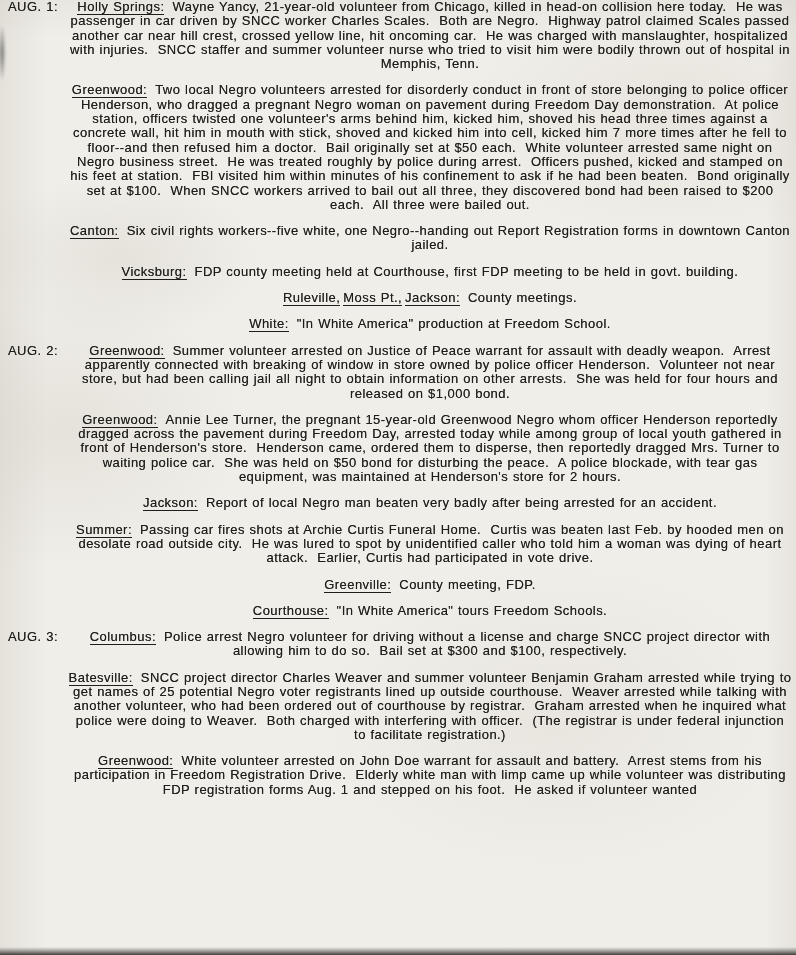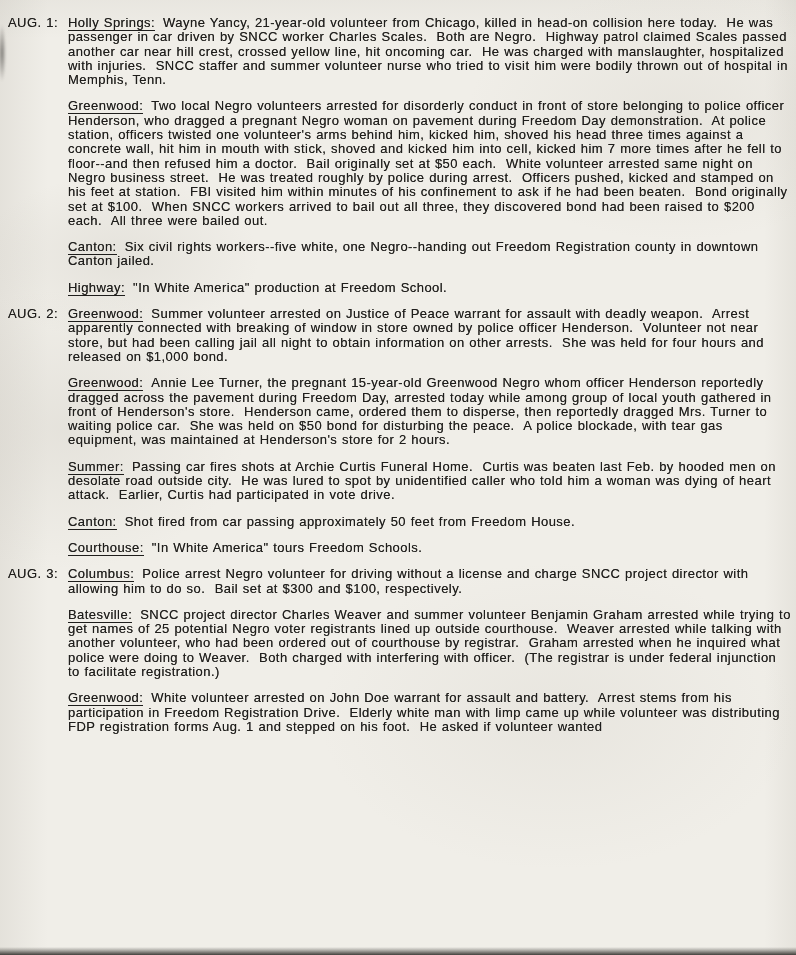--- a/index.html
+++ b/index.html
@@ -8,21 +8,21 @@
     height: 955px;
     overflow: hidden;
     background: #e8e6e0;
     font-family: "Liberation Sans", "DejaVu Sans", sans-serif;
   }
   .page {
     position: relative;
     width: 796px;
     height: 955px;
     box-sizing: border-box;
-    padding: 16px 4px 0 8px;
+    padding: 0 4px 0 8px;
     background-color: #f0eee8;
     background-image:
       radial-gradient(300px 180px at 85% 12%, rgba(200,195,185,.22), transparent 70%),
       radial-gradient(260px 200px at 8% 45%, rgba(185,180,170,.20), transparent 70%),
       radial-gradient(340px 220px at 70% 75%, rgba(190,185,175,.16), transparent 70%),
       radial-gradient(200px 120px at 15% 27%, rgba(178,173,163,.18), transparent 70%),
       linear-gradient(to right, rgba(165,160,150,.16), rgba(165,160,150,0) 6%, rgba(165,160,150,0) 96%, rgba(165,160,150,.14)),
       linear-gradient(to bottom, rgba(165,160,150,.10), rgba(165,160,150,0) 4%);
     color: #1f1e1c;
     font-size: 13px;
@@ -37,20 +37,21 @@
   }
   .date {
     position: absolute;
     left: 0;
     top: 0;
     white-space: nowrap;
   }
   .para {
     margin: 0 0 12px 0;
     white-space: pre-wrap;
+    text-align: center;
   }
   .loc {
     border-bottom: 1.3px solid #1f1e1c;
     margin-right: 3px;
   }
   .loc.last {
     margin-right: 8px;
   }
   .smudge-left {
     position: absolute;
@@ -71,29 +72,32 @@
 </head>
 <body>
 
 <div class="page">
   <div class="smudge-left"></div>
   <div id="doc-root">
       <section class="entry">
         <div class="date">AUG. 1:</div>
         <p class="para"><span class="loc last">Holly Springs:</span><span class="txt">Wayne Yancy, 21-year-old volunteer from Chicago, killed in head-on collision here today.  He was passenger in car driven by SNCC worker Charles Scales.  Both are Negro.  Highway patrol claimed Scales passed another car near hill crest, crossed yellow line, hit oncoming car.  He was charged with manslaughter, hospitalized with injuries.  SNCC staffer and summer volunteer nurse who tried to visit him were bodily thrown out of hospital in Memphis, Tenn.</span></p>
         <p class="para"><span class="loc last">Greenwood:</span><span class="txt">Two local Negro volunteers arrested for disorderly conduct in front of store belonging to police officer Henderson, who dragged a pregnant Negro woman on pavement during Freedom Day demonstration.  At police station, officers twisted one volunteer's arms behind him, kicked him, shoved his head three times against a concrete wall, hit him in mouth with stick, shoved and kicked him into cell, kicked him 7 more times after he fell to floor--and then refused him a doctor.  Bail originally set at $50 each.  White volunteer arrested same night on Negro business street.  He was treated roughly by police during arrest.  Officers pushed, kicked and stamped on his feet at station.  FBI visited him within minutes of his confinement to ask if he had been beaten.  Bond originally set at $100.  When SNCC workers arrived to bail out all three, they discovered bond had been raised to $200 each.  All three were bailed out.</span></p>
-        <p class="para"><span class="loc last">Canton:</span><span class="txt">Six civil rights workers--five white, one Negro--handing out Freedom Registration county in downtown Canton jailed.</span></p>
-        <p class="para"><span class="loc last">Highway:</span><span class="txt">"In White America" production at Freedom School.</span></p>
+        <p class="para"><span class="loc last">Canton:</span><span class="txt">Six civil rights workers--five white, one Negro--handing out Report Registration forms in downtown Canton jailed.</span></p>
+        <p class="para"><span class="loc last">Vicksburg:</span><span class="txt">FDP county meeting held at Courthouse, first FDP meeting to be held in govt. building.</span></p>
+        <p class="para"><span class="loc">Ruleville,</span><span class="loc">Moss Pt.,</span><span class="loc last">Jackson:</span><span class="txt">County meetings.</span></p>
+        <p class="para"><span class="loc last">White:</span><span class="txt">"In White America" production at Freedom School.</span></p>
       </section>
       <section class="entry">
         <div class="date">AUG. 2:</div>
         <p class="para"><span class="loc last">Greenwood:</span><span class="txt">Summer volunteer arrested on Justice of Peace warrant for assault with deadly weapon.  Arrest apparently connected with breaking of window in store owned by police officer Henderson.  Volunteer not near store, but had been calling jail all night to obtain information on other arrests.  She was held for four hours and released on $1,000 bond.</span></p>
         <p class="para"><span class="loc last">Greenwood:</span><span class="txt">Annie Lee Turner, the pregnant 15-year-old Greenwood Negro whom officer Henderson reportedly dragged across the pavement during Freedom Day, arrested today while among group of local youth gathered in front of Henderson's store.  Henderson came, ordered them to disperse, then reportedly dragged Mrs. Turner to waiting police car.  She was held on $50 bond for disturbing the peace.  A police blockade, with tear gas equipment, was maintained at Henderson's store for 2 hours.</span></p>
+        <p class="para"><span class="loc last">Jackson:</span><span class="txt">Report of local Negro man beaten very badly after being arrested for an accident.</span></p>
         <p class="para"><span class="loc last">Summer:</span><span class="txt">Passing car fires shots at Archie Curtis Funeral Home.  Curtis was beaten last Feb. by hooded men on desolate road outside city.  He was lured to spot by unidentified caller who told him a woman was dying of heart attack.  Earlier, Curtis had participated in vote drive.</span></p>
-        <p class="para"><span class="loc last">Canton:</span><span class="txt">Shot fired from car passing approximately 50 feet from Freedom House.</span></p>
+        <p class="para"><span class="loc last">Greenville:</span><span class="txt">County meeting, FDP.</span></p>
         <p class="para"><span class="loc last">Courthouse:</span><span class="txt">"In White America" tours Freedom Schools.</span></p>
       </section>
       <section class="entry">
         <div class="date">AUG. 3:</div>
         <p class="para"><span class="loc last">Columbus:</span><span class="txt">Police arrest Negro volunteer for driving without a license and charge SNCC project director with allowing him to do so.  Bail set at $300 and $100, respectively.</span></p>
         <p class="para"><span class="loc last">Batesville:</span><span class="txt">SNCC project director Charles Weaver and summer volunteer Benjamin Graham arrested while trying to get names of 25 potential Negro voter registrants lined up outside courthouse.  Weaver arrested while talking with another volunteer, who had been ordered out of courthouse by registrar.  Graham arrested when he inquired what police were doing to Weaver.  Both charged with interfering with officer.  (The registrar is under federal injunction to facilitate registration.)</span></p>
         <p class="para"><span class="loc last">Greenwood:</span><span class="txt">White volunteer arrested on John Doe warrant for assault and battery.  Arrest stems from his participation in Freedom Registration Drive.  Elderly white man with limp came up while volunteer was distributing FDP registration forms Aug. 1 and stepped on his foot.  He asked if volunteer wanted</span></p>
       </section>
     </div>
   <div class="bottom-band"></div>

